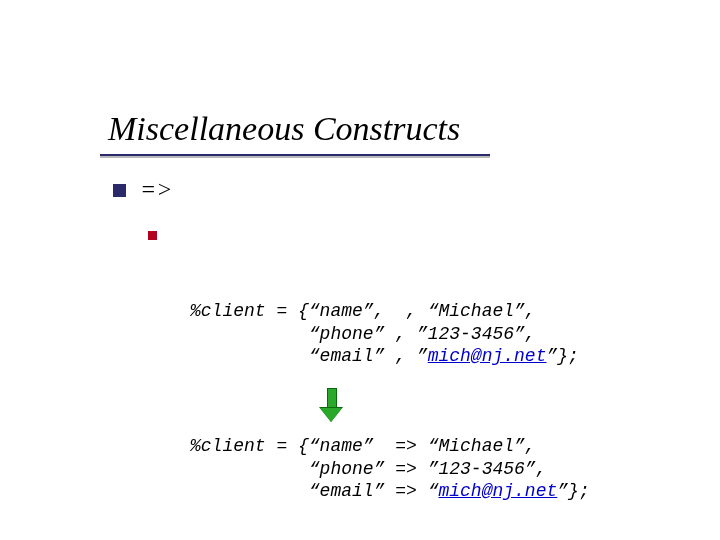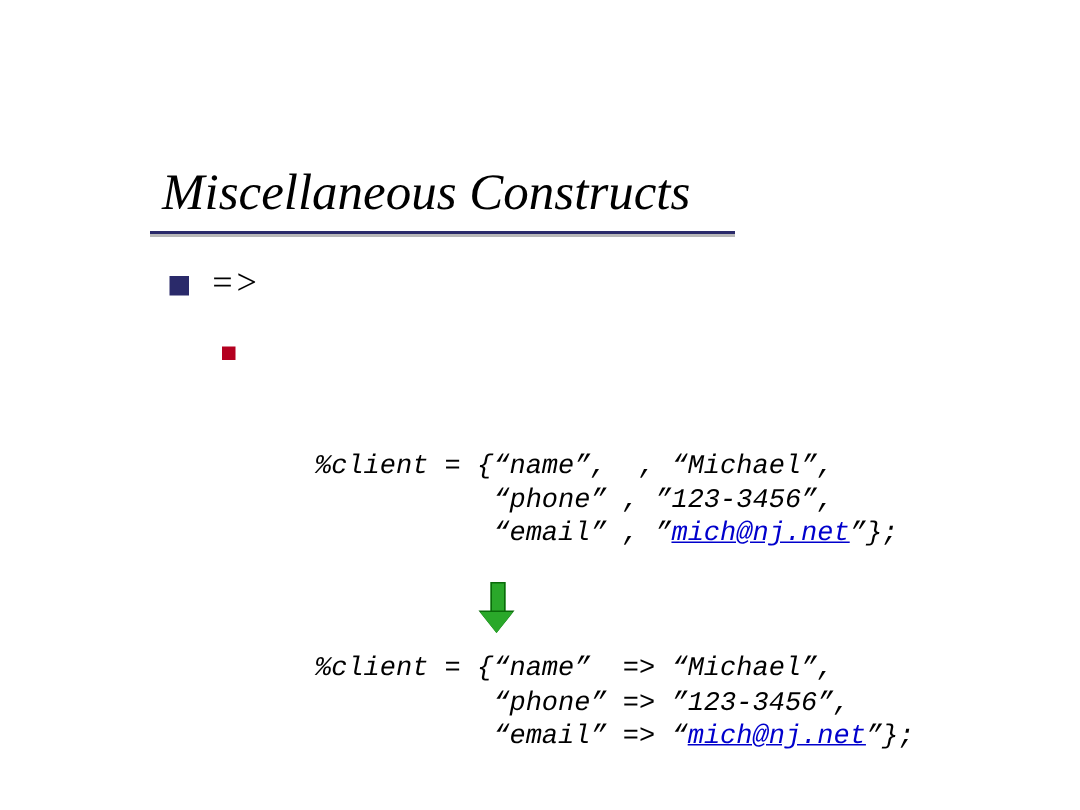--- a/index.html
+++ b/index.html
@@ -74,21 +74,20 @@
     top: 220px;
     right: 50px;
     font-size: 22px;
     line-height: 1.25;
   }
   .code {
     font-family: "Courier New", Courier, monospace;
     font-size: 18px;
     white-space: pre;
     line-height: 1.25;
-    margin-left: 20px;
   }
   .code1 { position: absolute; left: 190px; top: 300px; }
   .code2 { position: absolute; left: 190px; top: 435px; }
   .link { color: #0000cc; text-decoration: underline; }
   .arrow {
     position: absolute;
     left: 320px;
     top: 388px;
     width: 22px;
     height: 36px;

